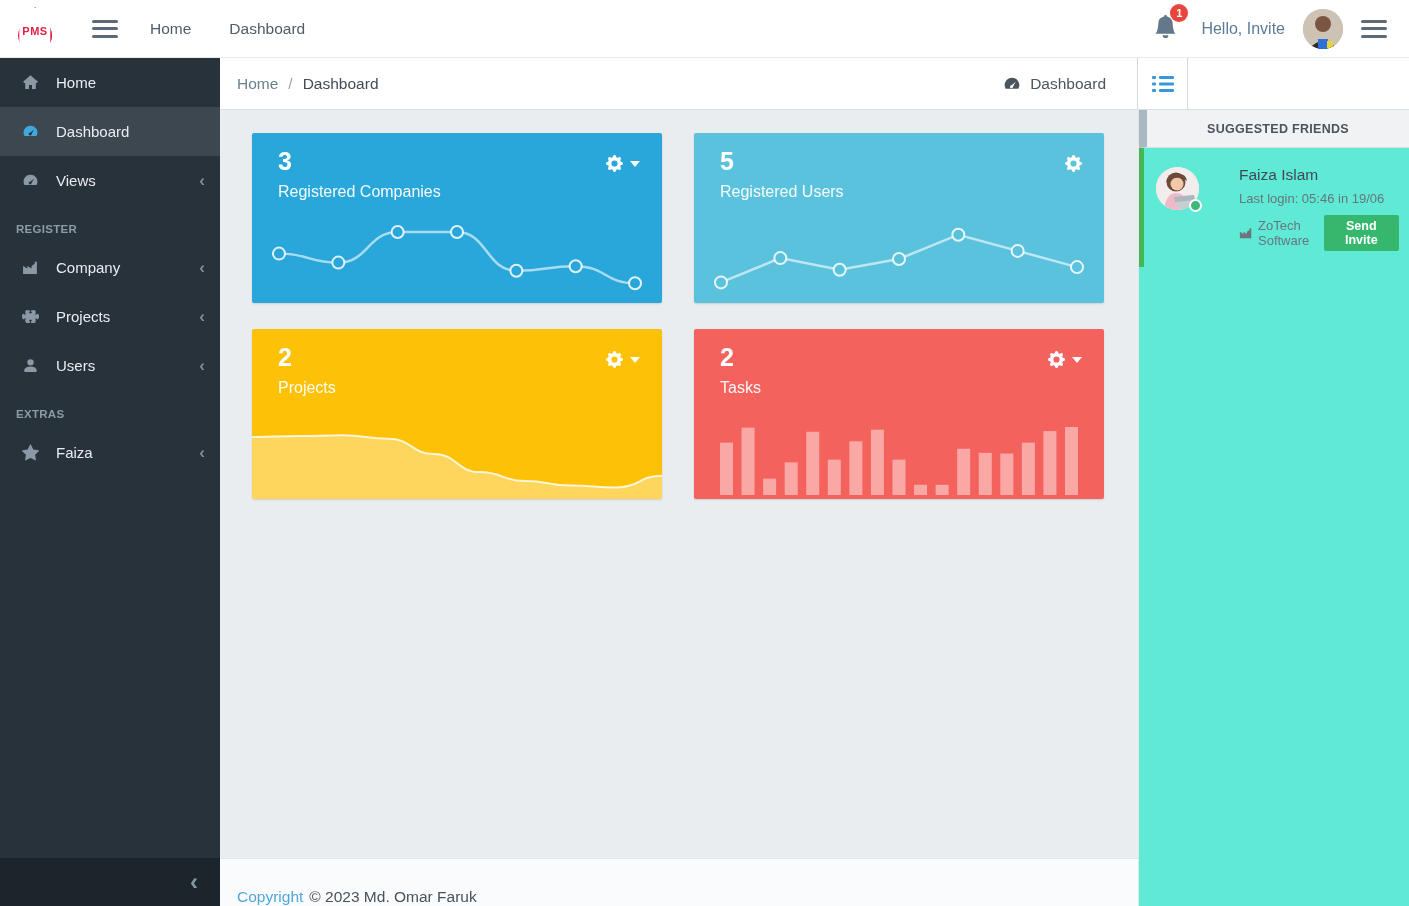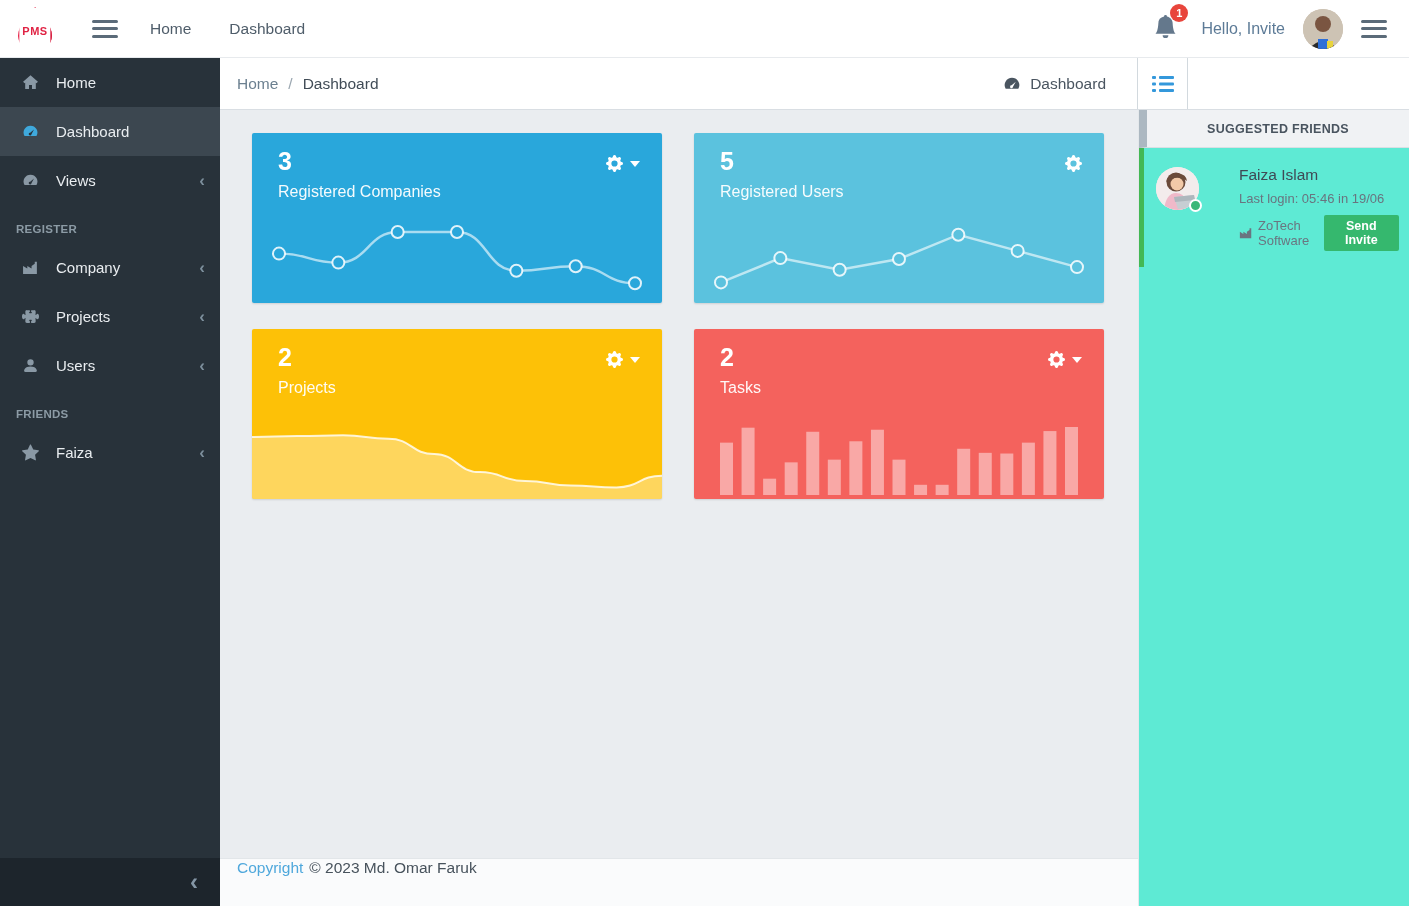--- a/index.html
+++ b/index.html
@@ -64,21 +64,21 @@
   .card .big { position:absolute; left:26px; top:14px; font-size:25px; font-weight:bold; }
   .card .lbl { position:absolute; left:26px; top:50px; font-size:16px; color:rgba(255,255,255,.95);text-align:right; }
   .card-settings { position:absolute; right:22px; top:22px; display:flex; align-items:center; gap:7px; cursor:pointer; }
   .card-settings svg { fill:#fff; }
   .caret-down { width:0; height:0; border-left:5px solid transparent; border-right:5px solid transparent;
                 border-top:6px solid #fff; }
   .spark { position:absolute; left:0; top:0; width:100%; height:100%; pointer-events:none; }
 
   
   .footer { position:absolute; left:220px; top:858px; width:918px; height:48px; background:#fafbfc;
-            border-top:1px solid #e2e6e9; display:flex; align-items:flex-start; padding-left:17px;
+            border-top:1px solid #e2e6e9; display:flex; align-items:flex-end; padding-left:17px;
             font-size:15.5px; color:#47525c; }
   .footer a { color:#4fa8dc; text-decoration:none; margin-right:6px; cursor:pointer; }
 
   
   .right-panel { position:absolute; left:1138px; top:110px; width:271px; height:796px; background:#5eead4;
                  border-left:1px solid #e4e8eb; }
   .rp-header { height:38px; background:#f0f2f4; border-left:8px solid #acb8c1; border-bottom:1px solid #dadfe4;
                display:flex; align-items:center; justify-content:center;
                font-size:12.5px; font-weight:bold; color:#49545f; letter-spacing:.3px; }
   .friend { position:relative; border-left:5px solid var(--friend-green); padding:18px 10px 16px 12px; min-height:106px; }
@@ -194,21 +194,21 @@
         </a>
         <a class="side-item">
           <span class="ic">
             <svg width="17" height="17" viewBox="0 0 16 16">
               <path d="M3 14s-1 0-1-1 1-4 6-4 6 3 6 4-1 1-1 1H3Zm5-6a3 3 0 1 0 0-6 3 3 0 0 0 0 6Z"></path>
             </svg>
           </span>
           <span>Users</span>
           <span class="side-chevron">‹</span>
         </a>
-        <div class="side-heading">FRIENDS</div>
+        <div class="side-heading">EXTRAS</div>
         <a class="side-item">
           <span class="ic">
             <svg width="17" height="17" viewBox="0 0 16 16">
               <path d="M3.6 15.4c-.4.2-.8-.1-.7-.6l.8-4.7L.2 6.8c-.3-.3-.2-.9.3-1l4.9-.7L7.5.8c.2-.4.7-.4.9 0l2.2 4.3 4.9.7c.4.1.6.6.3 1l-3.5 3.3.8 4.7c.1.4-.4.8-.7.6L8 13.2z"></path>
             </svg>
           </span>
           <span>Faiza</span>
           <span class="side-chevron">‹</span>
         </a>
       </div>

